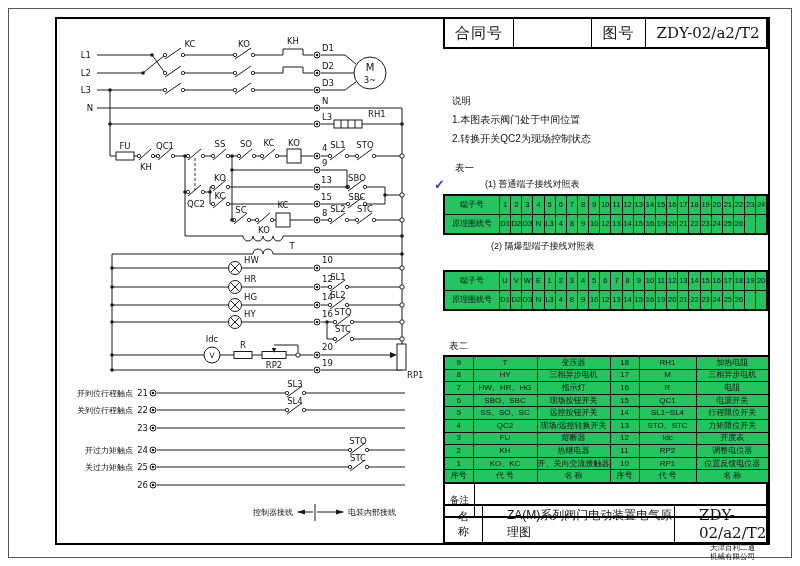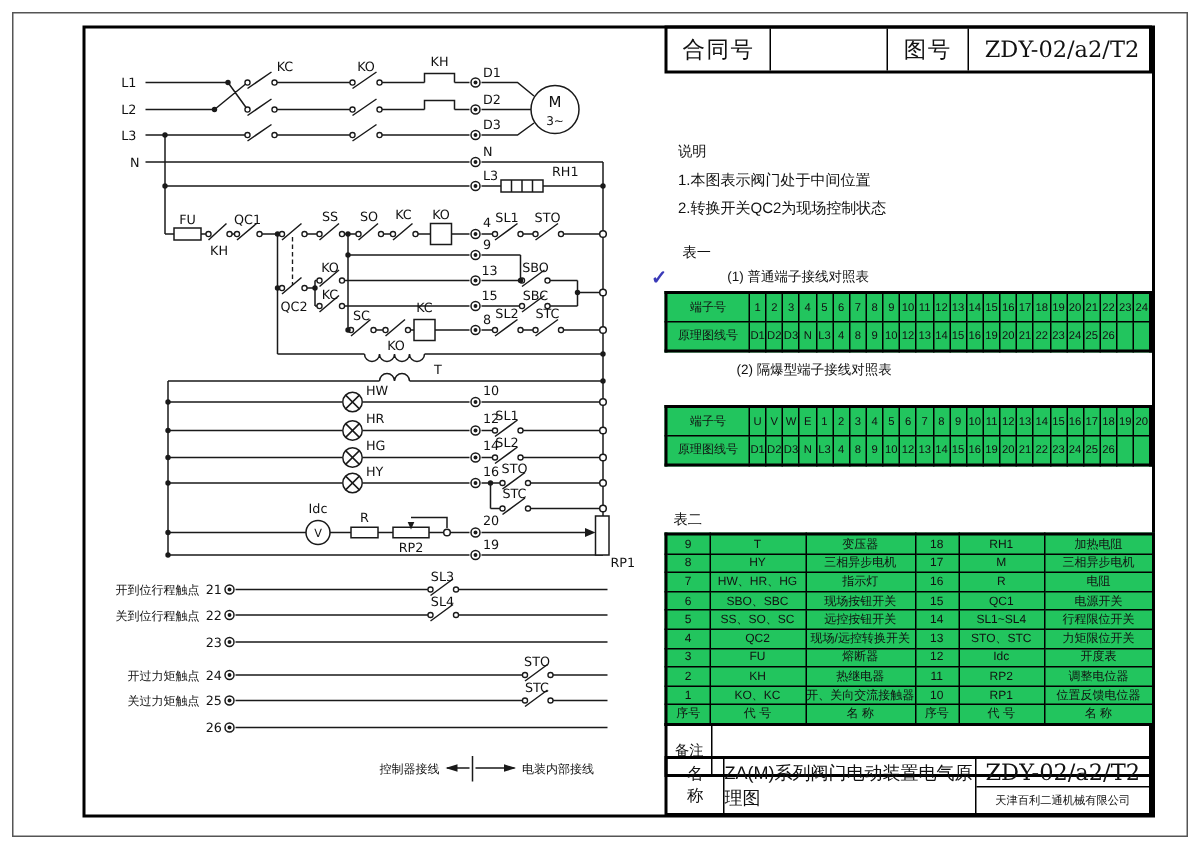--- a/index.html
+++ b/index.html
@@ -27,27 +27,27 @@
   .ttab td{border:1px solid #000;height:18px;padding:0;text-align:center;font-size:7.5px;line-height:1;overflow:hidden;}
   .ttab td:first-child{width:54px;font-size:8px;}
   
   .ctab{width:325px;border:2px solid #000;}
   .ctab td{border:1px solid #000;height:11.6px;padding:0;text-align:center;font-size:8px;line-height:1;overflow:hidden;white-space:nowrap;}
   
   .remark{left:443px;top:482px;width:325px;height:36px;display:flex;border:2px solid #000;box-sizing:border-box;}
   .remark-label{flex:0 0 30px;display:flex;align-items:center;justify-content:center;font-size:9.5px;border-right:1px solid #000;box-sizing:border-box;}
   .remark-text{flex:1;display:flex;align-items:center;justify-content:center;font-size:9px;letter-spacing:3px;}
   
-  .tblock{left:443px;top:504px;width:325px;height:40px;display:flex;border:2px solid #000;box-sizing:border-box;}
+  .tblock{left:443px;top:504px;width:325px;height:40px;display:flex;border:2px solid #000;box-sizing:border-box;gap:24px;}
   .tb-name-label{flex:0 0 38px;display:flex;align-items:center;justify-content:center;border-right:1px solid #000;box-sizing:border-box;}
   .tb-name-label span{display:block;width:13px;font-size:11px;line-height:1.35;text-align:center;}
   .tb-name{flex:0 0 168px;display:flex;align-items:center;justify-content:center;font-size:12px;font-weight:400;border-right:1px solid #000;box-sizing:border-box;}
   .tb-right{flex:1;display:flex;flex-direction:column;}
   .tb-dno{flex:1;display:flex;align-items:center;justify-content:center;font-family:"DejaVu Serif",serif;font-size:15px;border-bottom:1px solid #000;box-sizing:border-box;}
-  .tb-co{flex:1;display:flex;flex-direction:row;align-items:center;justify-content:center;font-size:7.5px;line-height:1.25;}
+  .tb-co{flex:1;display:flex;flex-direction:column;align-items:center;justify-content:center;font-size:7.5px;line-height:1.25;}
   
   .wire{fill:none;stroke:#1a1a1a;stroke-width:1;}
   .blade{fill:none;stroke:#1a1a1a;stroke-width:1;}
   .dash{fill:none;stroke:#1a1a1a;stroke-width:0.9;stroke-dasharray:3 2;}
   .box{fill:#fff;stroke:#1a1a1a;stroke-width:1;}
   .sc{fill:#fff;stroke:#1a1a1a;stroke-width:0.9;}
   .oc{fill:#fff;stroke:#1a1a1a;stroke-width:1;}
   .dot{fill:#1a1a1a;}
   .ah{fill:#1a1a1a;}
   #schem text{font-family:"DejaVu Sans","Liberation Sans",sans-serif;fill:#111;}

